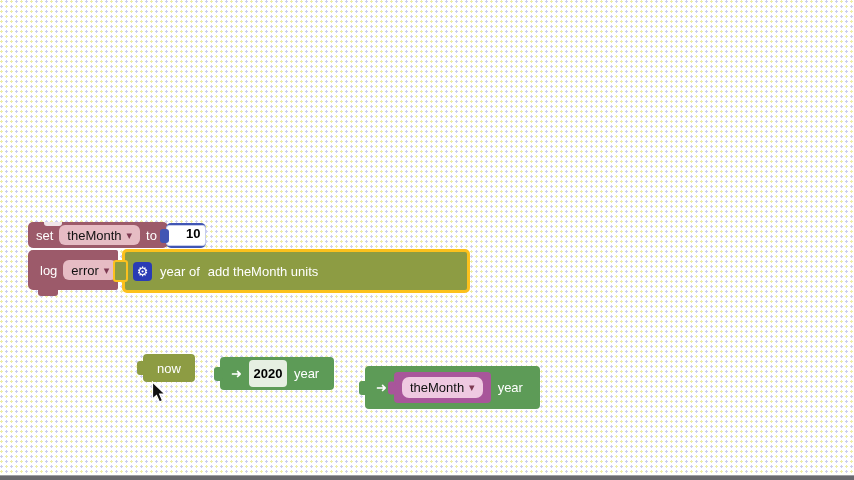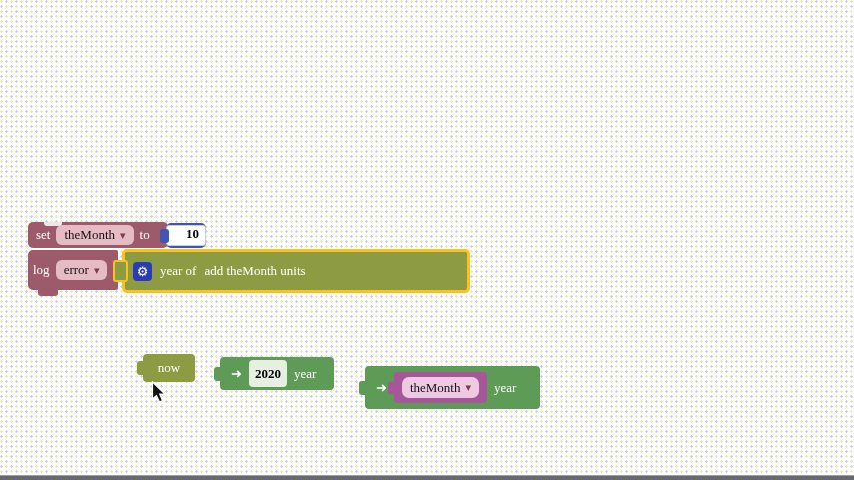--- a/index.html
+++ b/index.html
@@ -1,20 +1,20 @@
 <!DOCTYPE html>
 <html style="--dot-yellow: #ededa6; --dot-blue: #cccdf0; --bottom-bar: #68686f; --variable-block: #9c5a6a; --pink-field: #e6bcc4; --caret: #7d3a52; --number-block: #4156b4; --olive-block: #8d9c43; --green-block: #5d9b57; --magenta-block: #a8569a; --magenta-field: #efc9e1; --highlight: #fcc11d; --pale-block: #eceac1; --gear-bg: #2a3cb5;"><head>
 <meta charset="utf-8">
 <style>
   html,body{margin:0;padding:0;}
   #screen{
     position:relative;
     width:854px;height:480px;
     overflow:hidden;
-    font-family:Liberation Serif, serif;
+    font-family:Liberation Sans, sans-serif;
     background-color:#ffffff;
     background-image:
       radial-gradient(circle at 1.5px 1.5px, var(--dot-yellow) 1px, transparent 1.4px),
       radial-gradient(circle at 1.5px 1.5px, var(--dot-yellow) 1px, transparent 1.4px),
       radial-gradient(circle at 1.5px 1.5px, var(--dot-blue) 1px, transparent 1.4px),
       radial-gradient(circle at 1.5px 1.5px, var(--dot-blue) 1px, transparent 1.4px);
     background-size:10px 10px,10px 10px,10px 10px,10px 10px;
     background-position:0 0,5px 5px,5px 0,0 5px;
   }
   .block{
@@ -78,21 +78,21 @@
   #set-block{left:28px;top:222px;width:140px;height:26px;padding-left:8px;gap:6px;border-radius:5px;}
   .top-notch{
     position:absolute;left:16px;top:0;width:18px;height:4px;
     background:#fff;border-radius:0 0 3px 3px;opacity:.85;
   }
   #number-block{left:166px;top:223px;width:40px;height:25px;justify-content:center;border-radius:5px;}
   #number-block .white-field{width:27px;height:19px;border:1px solid #c6cdea;font-size:13px;}
   #number-block .plug{background:var(--number-block);}
 
   
-  #log-block{left:28px;top:250px;width:90px;height:40px;padding-left:5px;gap:6px;border-radius:5px 2px 2px 5px;}
+  #log-block{left:28px;top:250px;width:90px;height:40px;padding-left:12px;gap:6px;border-radius:5px 2px 2px 5px;}
   .bottom-tab{
     position:absolute;left:10px;bottom:-6px;width:20px;height:6px;
     background:var(--variable-block);border-radius:0 0 3px 3px;
   }
 
   
   #copy-block{
     left:122px;top:249px;width:348px;height:44px;
     border:3px solid var(--highlight);
     border-radius:5px;

